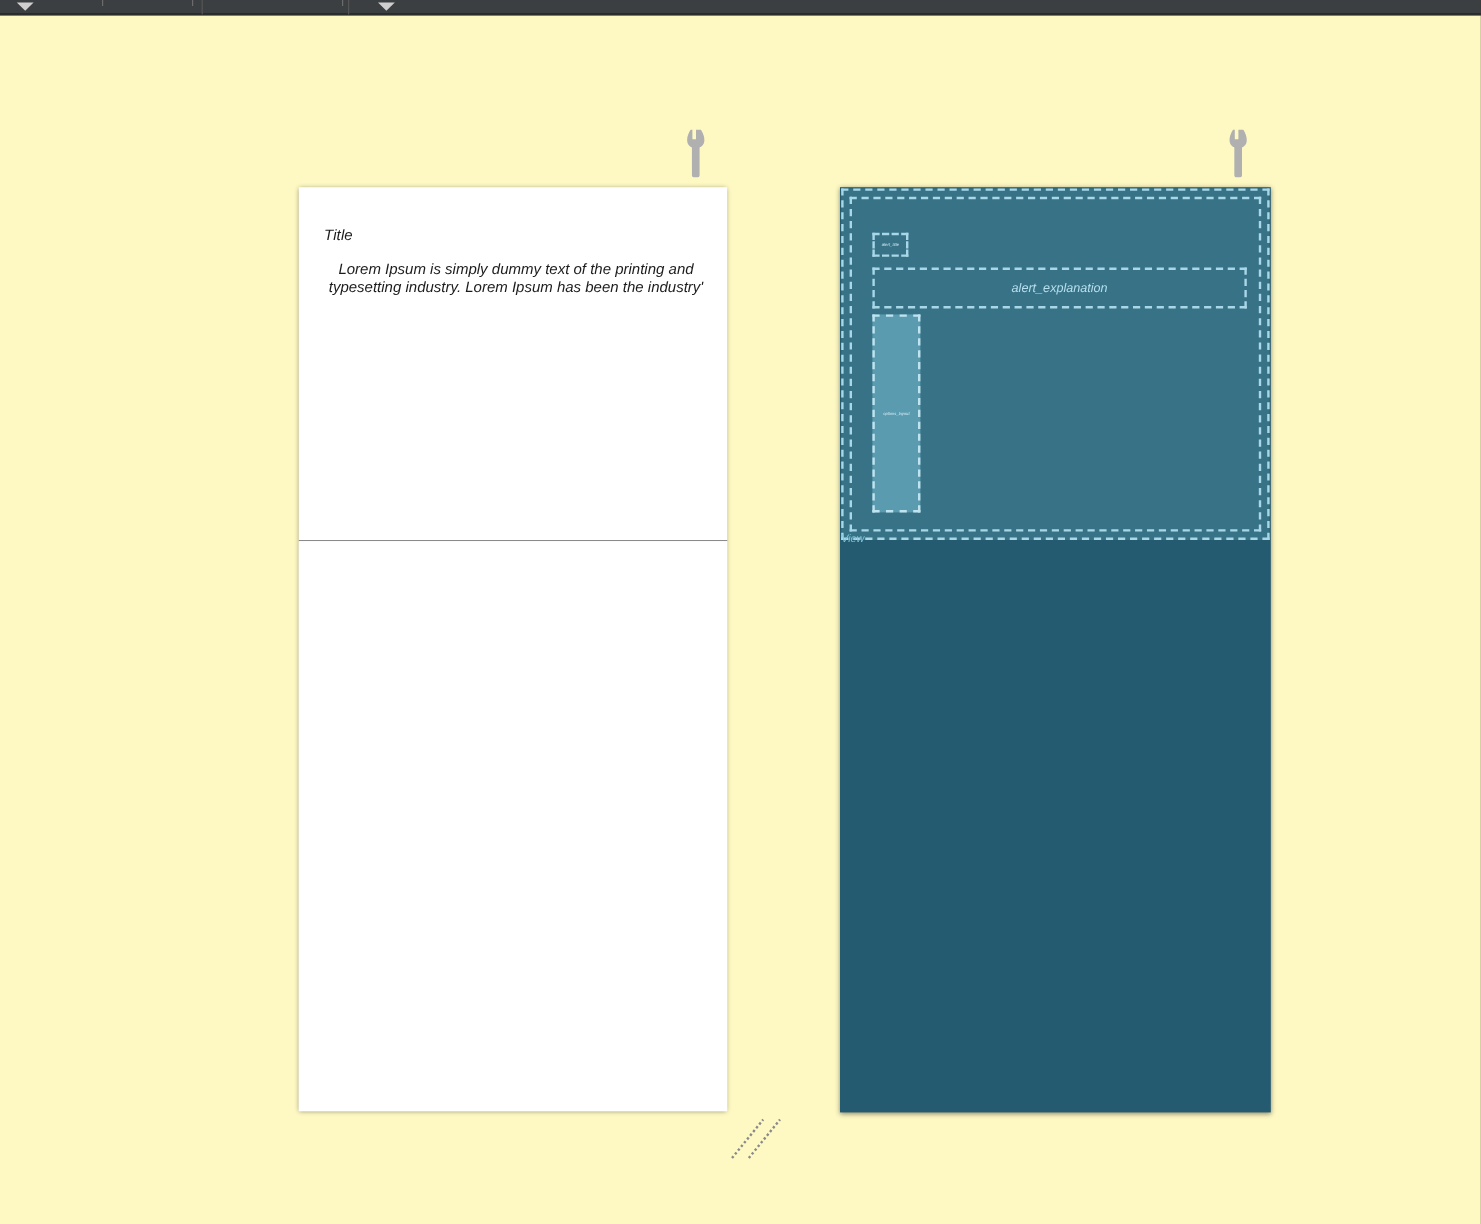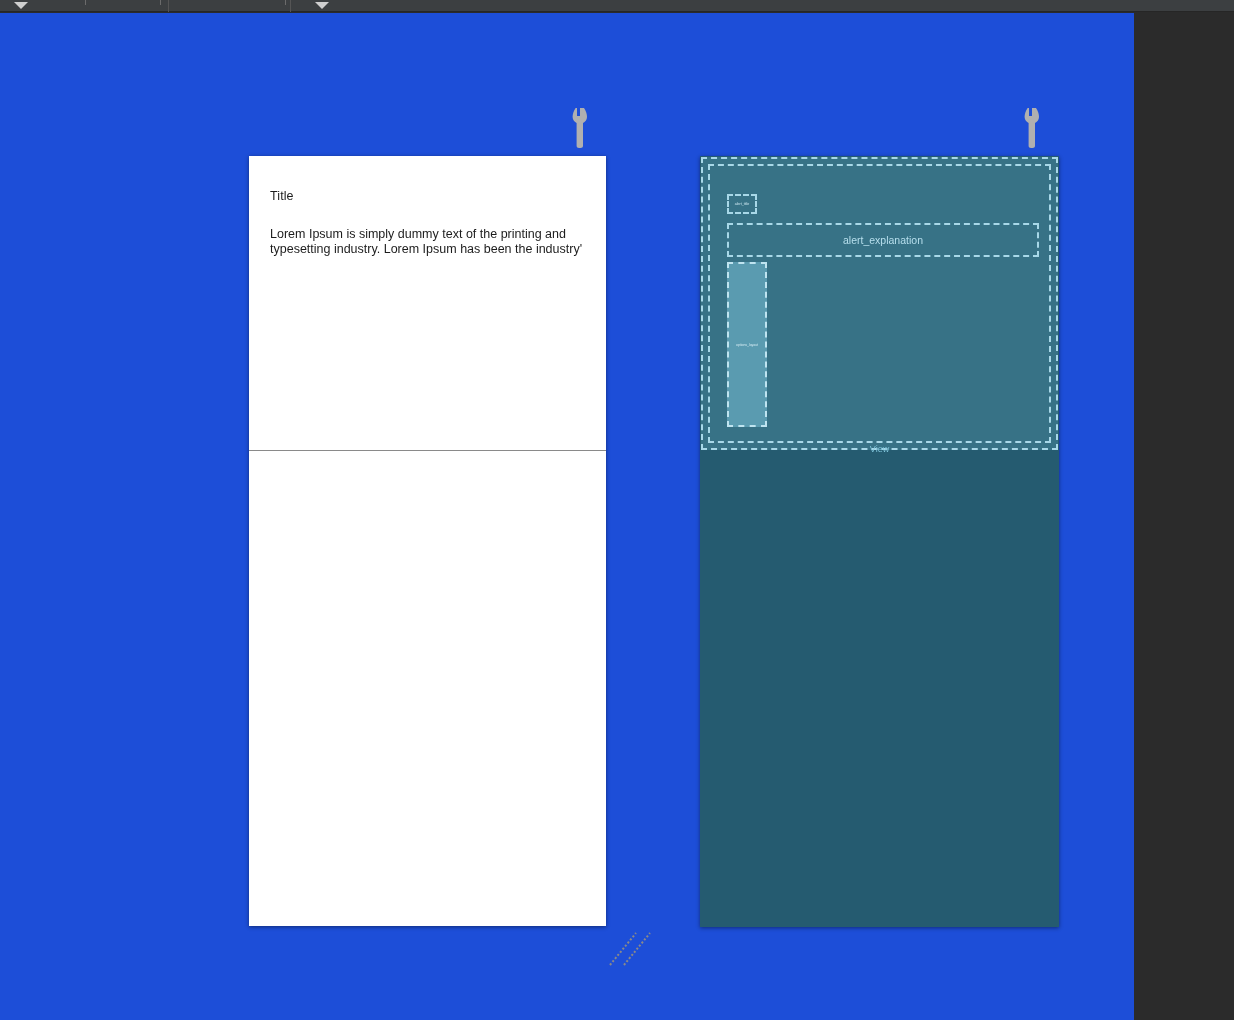--- a/index.html
+++ b/index.html
@@ -22,41 +22,41 @@
     width:0; height:0;
     border-left:7px solid transparent;
     border-right:7px solid transparent;
     border-top:7px solid #cfcfcf;
     margin-bottom:3px;
   }
   .tb-sep { position:absolute; top:0; width:1px; height:12px; background:#555; }
   .tb-tick { position:absolute; top:0; width:1px; height:5px; background:#6b6b6b; }
 
   
-  #canvas { position:absolute; left:0; top:13px; width:1134px; height:1007px; background:#1d4ed8; }
+  #canvas { position:absolute; left:0; top:13px; width:1234px; height:1007px; background:#fef9c3;font-style:italic; }
 
   
   .wrench { position:absolute; width:22px; height:40px; }
   .wrench svg { display:block; }
 
   
   #design-surface {
     position:absolute; left:249px; top:143px;
     width:357px; height:770px;
     background:#ffffff;
     box-shadow:0 1px 4px rgba(0,0,0,0.45);
   }
   #design-content { position:absolute; left:0; top:0; width:357px; height:294px; }
   #alert-title {
     position:absolute; left:21px; top:33px;
     font-size:12.5px; color:#1c1c1c; letter-spacing:.1px;
   }
   #alert-explanation {
-    position:absolute; left:21px; top:71px; width:320px;
-    font-size:12.5px; color:#1c1c1c; line-height:14.5px;
+    position:absolute; left:21px; top:61px; width:320px;
+    font-size:12.5px; color:#1c1c1c; line-height:14.5px;text-align:center;
   }
   #options-layout { position:absolute; left:21px; top:99px; width:120px; }
   .option-item { font-size:12.3px; color:#9b9b9b; line-height:16.75px; }
   #design-divider { position:absolute; left:0; top:294px; width:357px; height:1px; background:#8a8a8a; }
   #design-lower { position:absolute; left:0; top:295px; width:357px; height:475px; background:#ffffff; }
 
   
   #blueprint-surface {
     position:absolute; left:700px; top:143px;
     width:359px; height:771px;
@@ -93,21 +93,21 @@
     position:absolute; left:17px; top:96px;
     width:40px; height:165px;
     background:#5a9bb0;
     border:2px dashed #bfe4f0;
     display:flex; align-items:center; justify-content:center;
   }
   #bp-options-layout span { font-size:3.4px; color:#d5ecf4; white-space:nowrap; }
   #bp-view-label {
     position:absolute; left:1px; top:286px;
     width:357px; height:14px;
-    display:flex; align-items:center; justify-content:center;
+    display:flex; align-items:center; justify-content:flex-start;
   }
   #bp-view-label span { font-size:9px; color:#7fc4da; }
 
   
   #resize-handle { position:absolute; left:608px; top:918px; width:44px; height:36px; }
 </style>
 </head>
 <body>
 
 <div id="toolbar">

